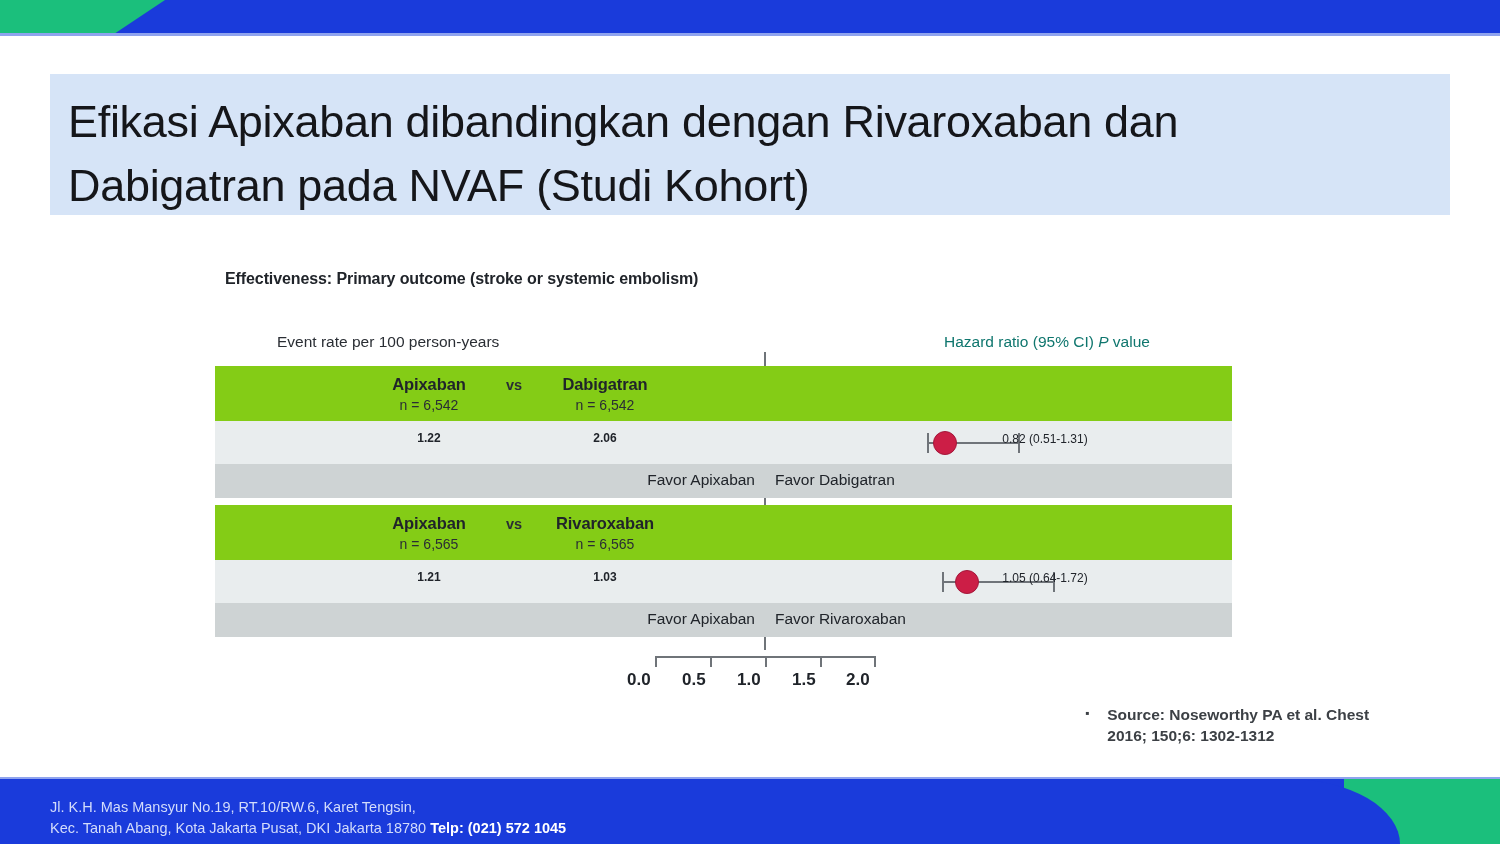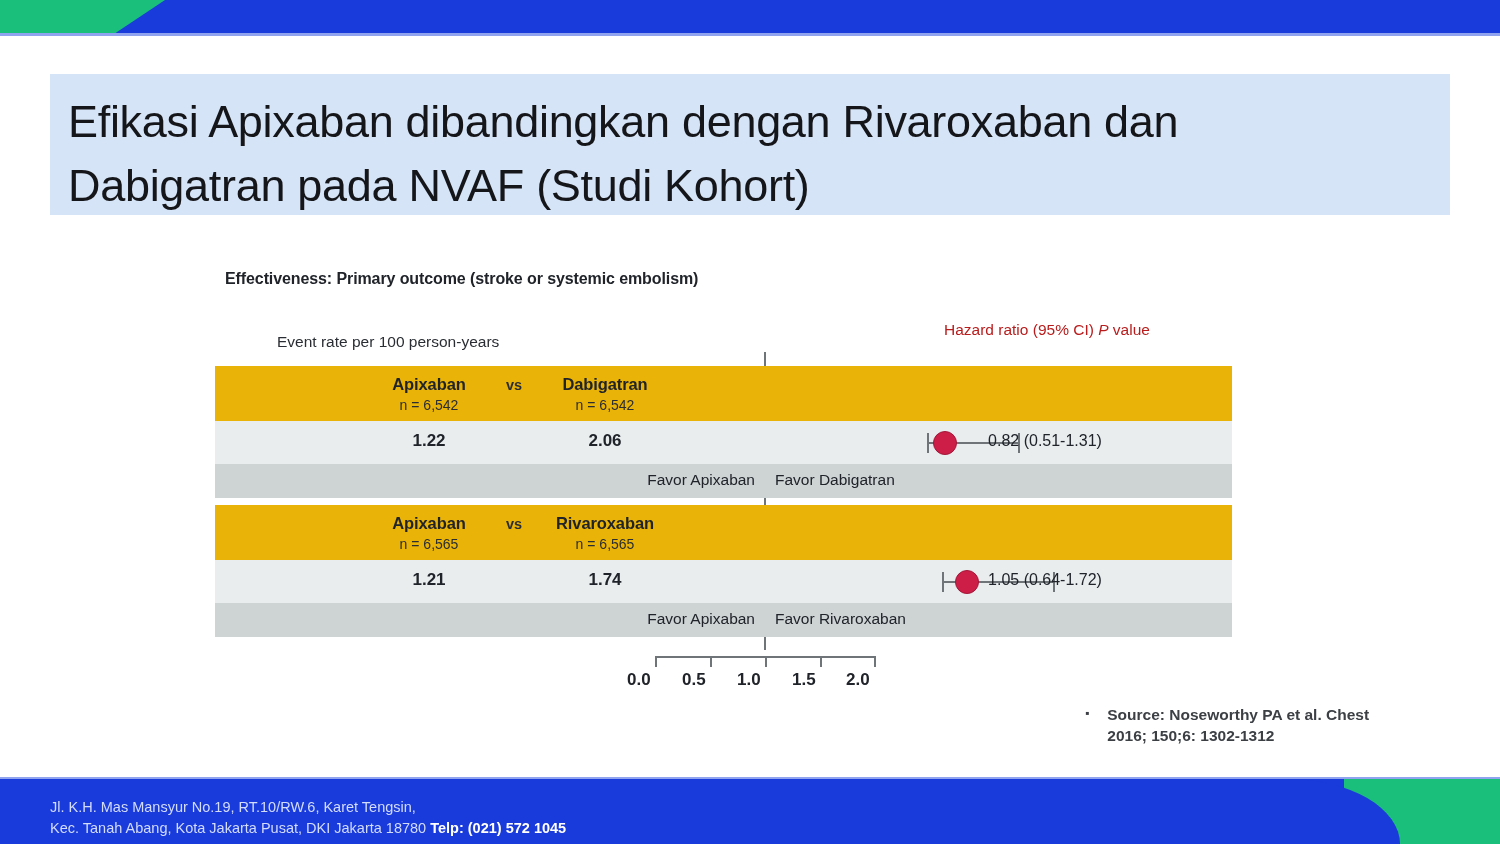--- a/index.html
+++ b/index.html
@@ -83,23 +83,23 @@
   .col-head-left {
     position: absolute;
     left: 62px;
     top: 68px;
     font-size: 15.5px;
     color: #2a2e34;
   }
   .col-head-right {
     position: absolute;
     left: 729px;
-    top: 56px;
+    top: 68px;
     font-size: 15.5px;
-    color: #b91c1c;
+    color: #0f766e;
     white-space: nowrap;
   }
   .col-head-right i {
     font-style: italic;
   }
 
   
   .ref-line {
     position: absolute;
     left: 549px;
@@ -118,21 +118,21 @@
     width: 1017px;
   }
   #block-1 { top: 101px; }
   #block-2 { top: 240px; }
 
   .row {
     position: relative;
     width: 100%;
     box-sizing: border-box;
   }
-  .row-head  { height: 55px; background: #eab308; }
+  .row-head  { height: 55px; background: #84cc16; }
   .row-data  { height: 43px; background: #e9edee; }
   .row-favor { height: 34px; background: #ced3d4; }
 
   .cell {
     position: absolute;
     text-align: center;
     color: #20242a;
   }
 
   .drug-a, .drug-b {
@@ -154,31 +154,31 @@
   .n-a, .n-b {
     top: 31px;
     font-size: 14px;
     color: #2a2e34;
   }
   .n-a { left: 124px; width: 180px; }
   .n-b { left: 290px; width: 200px; }
 
   .rate-a, .rate-b {
     top: 10px;
-    font-size: 17px;
+    font-size: 12px;
     font-weight: bold;
   }
   .rate-a { left: 124px; width: 180px; }
   .rate-b { left: 290px; width: 200px; }
 
   .hr-val {
     top: 11px;
     left: 700px;
     width: 260px;
-    font-size: 16px;
+    font-size: 12px;
     color: #20242a;
   }
   .p-val {
     top: 11px;
     left: 915px;
     width: 80px;
     font-size: 16px;
     color: #be185d;
     margin-top: 48px;
   }
@@ -392,21 +392,21 @@
     <div class="row row-head">
       <div class="cell drug-a">Apixaban</div>
       <div class="cell vs">vs</div>
       <div class="cell drug-b">Rivaroxaban</div>
       <div class="cell n-a">n = 6,565</div>
       <div class="cell n-b">n = 6,565</div>
     </div>
 
     <div class="row row-data">
       <div class="cell rate-a">1.21</div>
-      <div class="cell rate-b">1.74</div>
+      <div class="cell rate-b">1.03</div>
       <div class="plot">
         <div class="whisker-line" style="left:727px;width:113px;"></div>
         <div class="whisker-cap" style="left:727px;"></div>
         <div class="whisker-cap" style="left:838px;"></div>
         <div class="marker" style="left:740px;"></div>
       </div>
       <div class="cell hr-val">1.05 (0.64-1.72)</div>
       <div class="cell p-val">.85</div>
     </div>
 

